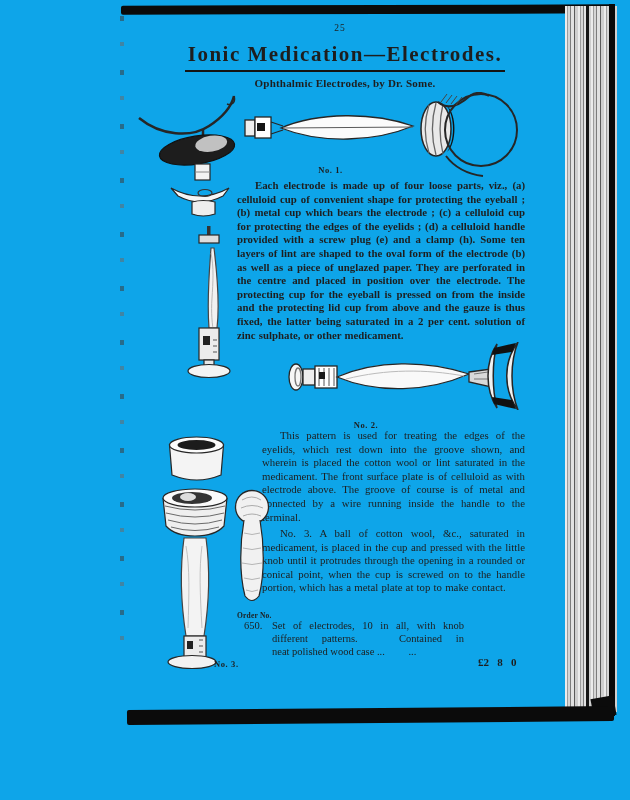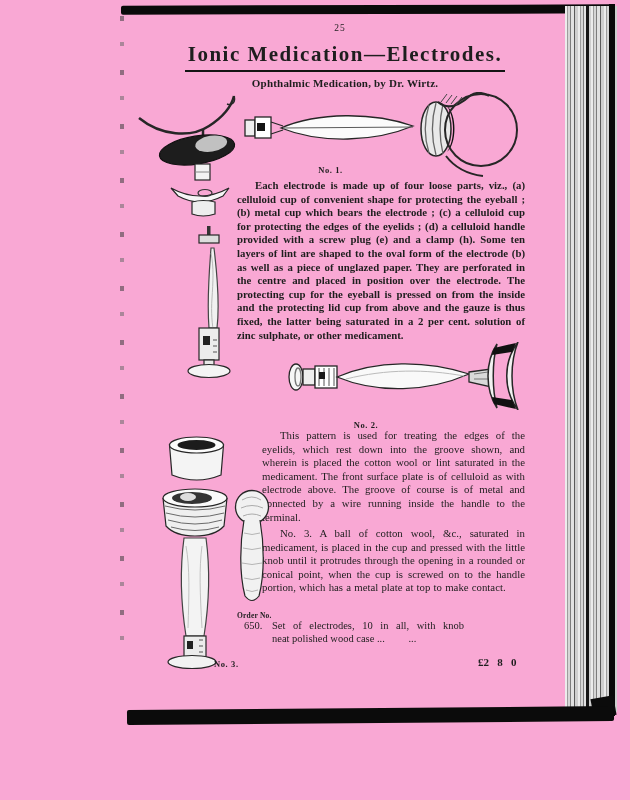--- a/index.html
+++ b/index.html
@@ -1,16 +1,16 @@
 <!DOCTYPE html>
 <html><head>
 <meta charset="utf-8">
 <style>
   html,body{margin:0;padding:0;background:#ffffff;}
-  .canvas{position:relative;width:630px;height:800px;background:#f9a8d4;overflow:hidden;
+  .canvas{position:relative;width:630px;height:800px;background:#0ea5e9;overflow:hidden;
           font-family:"Liberation Serif", serif;color:#1e1e1e;}
   .abs{position:absolute;}
 
   
   .top-bar{left:121px;top:5px;width:492px;height:9px;background:#0a0a0a;border-radius:2px;transform:rotate(-.15deg);}
   .bottom-bar{left:127px;top:708px;width:487px;height:15px;background:#0b0b0b;border-radius:2px;transform:rotate(-.45deg);}
   .bottom-step{left:592px;top:697px;width:23px;height:20px;background:#0b0b0b;transform:rotate(-10deg);}
   .right-band{left:565px;top:6px;width:52px;height:706px;
       background:repeating-linear-gradient(90deg,#ececec 0 2px,#9d9d9d 2px 3px,#d6d6d6 3px 5px,#7d7d7d 5px 6px,#e2e2e2 6px 9px,#5a5a5a 9px 10px,#cfcfcf 10px 13px);}
   .right-line-a{left:586px;top:6px;width:3px;height:706px;background:#151515;}
@@ -50,21 +50,21 @@
   <div class="abs right-line-a"></div>
   <div class="abs right-line-b"></div>
   <div class="abs bottom-step"></div>
   <div class="abs bottom-bar"></div>
   <div class="abs binding"></div>
 
   <div class="abs pagenum">25</div>
   <div class="abs title-wrap">
     <span class="title-text">Ionic Medication—Electrodes.</span>
   </div>
-  <div class="abs subtitle">Ophthalmic Medication, by Dr. Wirtz.</div>
+  <div class="abs subtitle">Ophthalmic Electrodes, by Dr. Some.</div>
 
   <div class="abs" style="left:243px;top:92px;width:280px;height:85px;">
     <svg width="280" height="85" viewBox="0 0 280 85">
       <g stroke="#262626" fill="none" stroke-width="1.3">
         <rect x="2" y="28" width="10" height="16" fill="#eeeeee"></rect>
         <rect x="12" y="25" width="16" height="21" fill="#ffffff"></rect>
         <rect x="14" y="31" width="8" height="8" fill="#141414" stroke="none"></rect>
         <path d="M28,30 L40,34"></path>
           <path d="M28,42 L40,38"></path>
         <path d="M38,36 C75,20 130,20 170,34 C132,50 78,52 38,36 Z" fill="#fbfbfb"></path>
@@ -111,20 +111,21 @@
   <div class="abs figlabel lbl2">No. 2.</div>
 
   <div class="abs para p2"><span class="indent"></span><span>This pattern is used for treating the edges of the eyelids, which rest down into the groove shown, and wherein is placed the cotton wool or lint saturated in the medicament.  The front surface plate is of celluloid as with electrode above.  The groove of course is of metal and connected by a wire running inside the handle to the terminal.</span></div>
 
   <div class="abs para p3"><span class="indent"></span><span>No. 3.  A ball of cotton wool, &amp;c., saturated in medicament, is placed in the cup and pressed with the little knob until it protrudes through the opening in a rounded or conical point, when the cup is screwed on to the handle portion, which has a metal plate at top to make contact.</span></div>
 
   <div class="abs order-head">Order No.</div>
   <div class="abs order-num">650.</div>
   <div class="abs order-desc">
     <div class="jl">Set of electrodes, 10 in all, with knob</div>
+    <div class="jl">different patterns.&nbsp;&nbsp;&nbsp;Contained in</div>
     <div>neat polished wood case ...&nbsp;&nbsp;&nbsp;&nbsp;&nbsp;&nbsp;&nbsp;&nbsp;&nbsp;...</div>
   </div>
   <div class="abs order-price">£2&nbsp;&nbsp;&nbsp;8&nbsp;&nbsp;&nbsp;0</div>
 
   <div class="abs" style="left:133px;top:88px;width:122px;height:322px;">
     <svg width="122" height="322" viewBox="0 0 122 322">
       <g stroke="#262626" fill="none" stroke-width="1.2">
         <path d="M6,30 C28,48 58,50 76,38 C90,29 98,20 101,8" stroke-width="2.5"></path>
         <path d="M101,8 C103,14 99,18 94,16" stroke-width="1.5"></path>
         <path d="M70,42 L70,58" stroke-width="2.5"></path>

